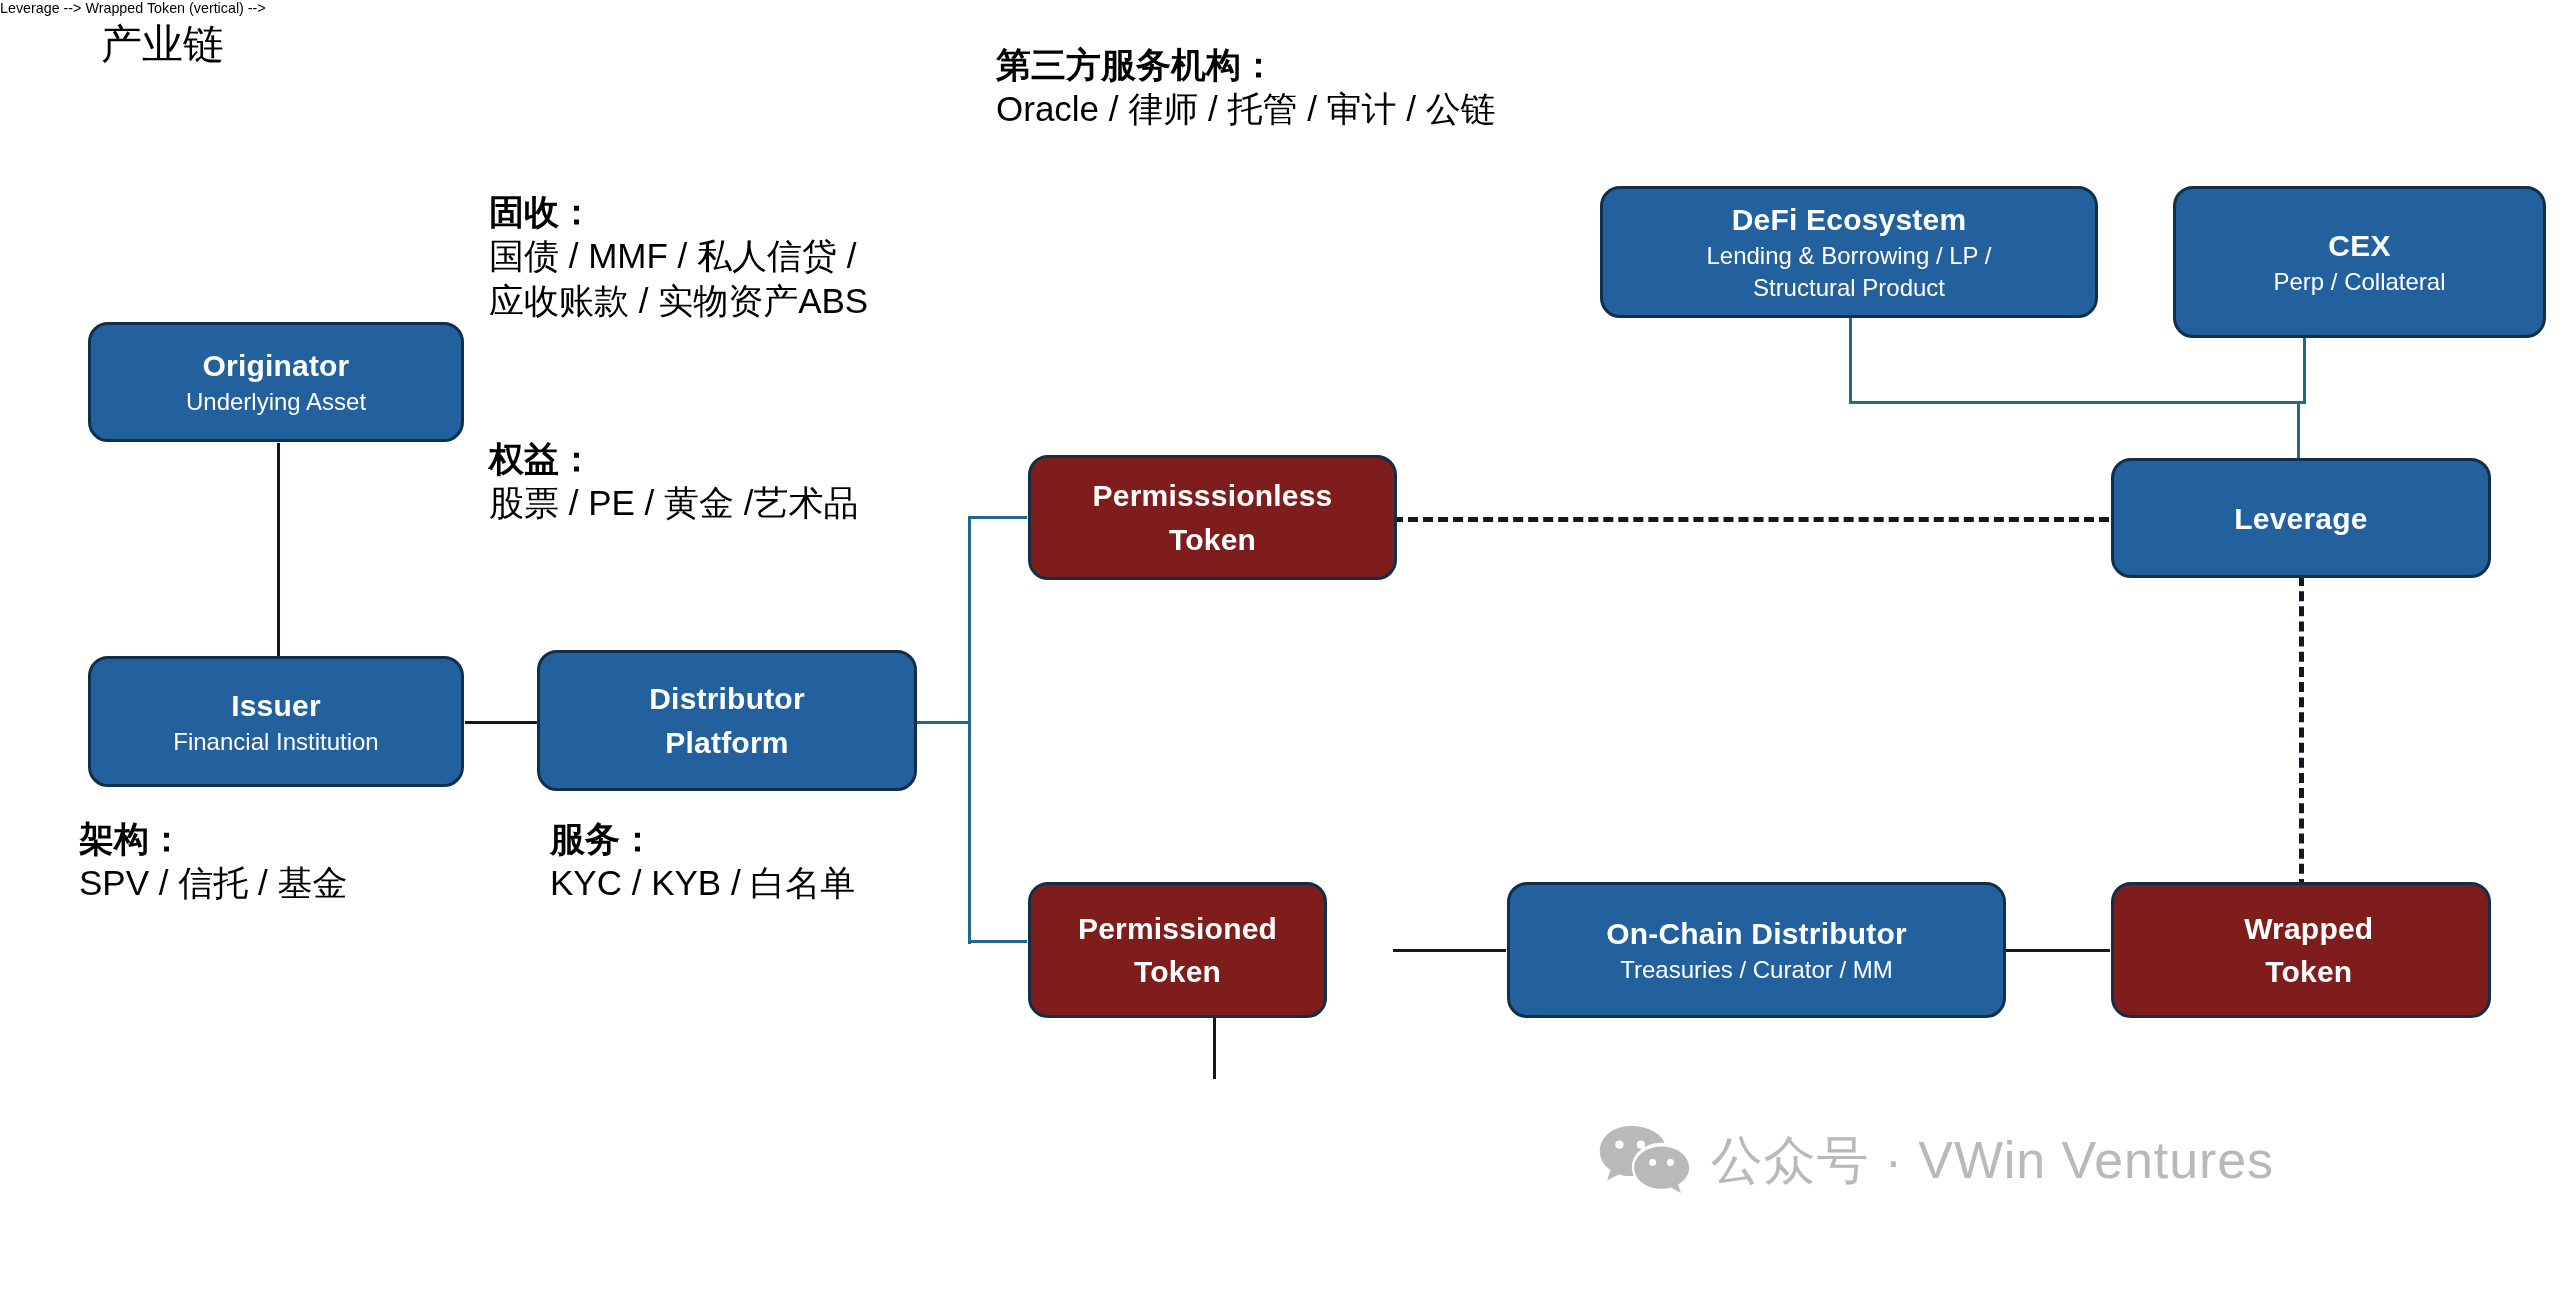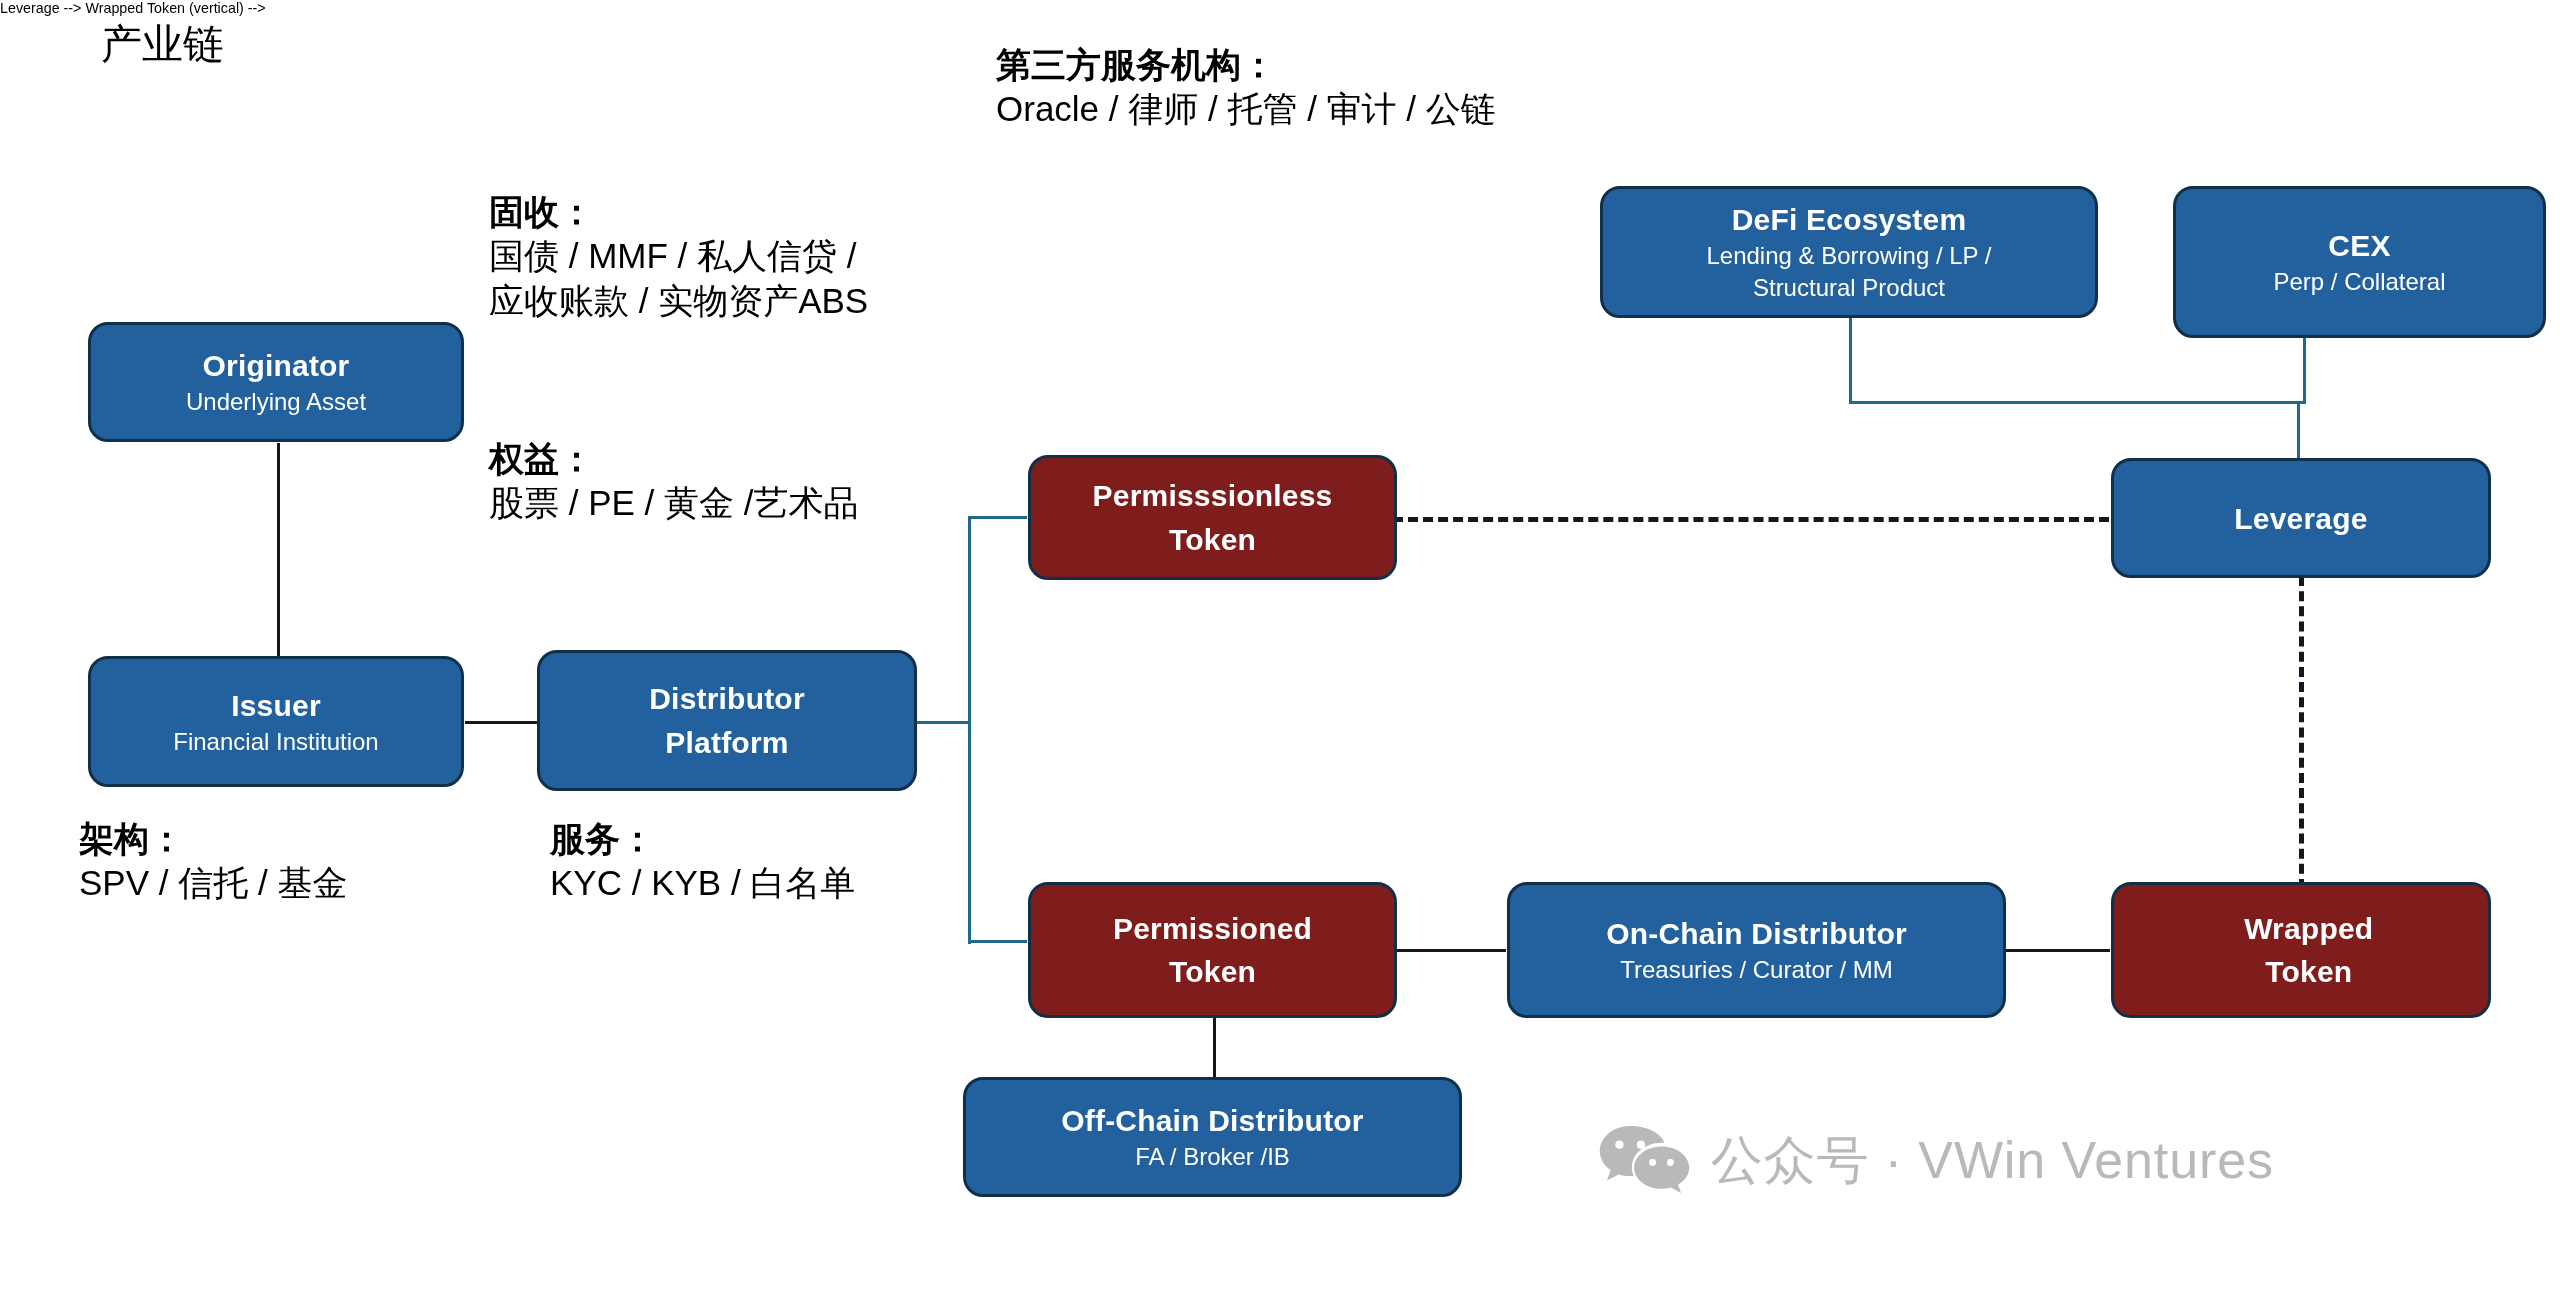--- a/index.html
+++ b/index.html
@@ -191,29 +191,25 @@
   <div class="node blue" style="left:537px; top:650px; width:380px; height:141px;">
     <span class="t two">Distributor</span>
     <span class="t two">Platform</span>
   </div>
 
   <div class="node dark" style="left:1028px; top:455px; width:369px; height:125px;">
     <span class="t two">Permisssionless</span>
     <span class="t two">Token</span>
   </div>
 
-  <div class="node dark" style="left:1028px; top:882px; width:369px; height:136px;">
+  <div class="node dark" style="left:1028px; top:882px; width:299px; height:136px;">
     <span class="t two">Permissioned</span>
     <span class="t two">Token</span>
   </div>
 
-  <div class="node blue" style="left:963px; top:1077px; width:499px; height:120px;">
-    <span class="t">Off-Chain Distributor</span>
-    <span class="s">FA / Broker /IB</span>
-  </div>
 
   <div class="node blue" style="left:1507px; top:882px; width:499px; height:136px;">
     <span class="t">On-Chain Distributor</span>
     <span class="s">Treasuries / Curator / MM</span>
   </div>
 
   <div class="node blue" style="left:1600px; top:186px; width:498px; height:132px;">
     <span class="t">DeFi Ecosystem</span>
     <span class="s">Lending &amp; Borrowing / LP /</span>
     <span class="s">Structural Product</span>

